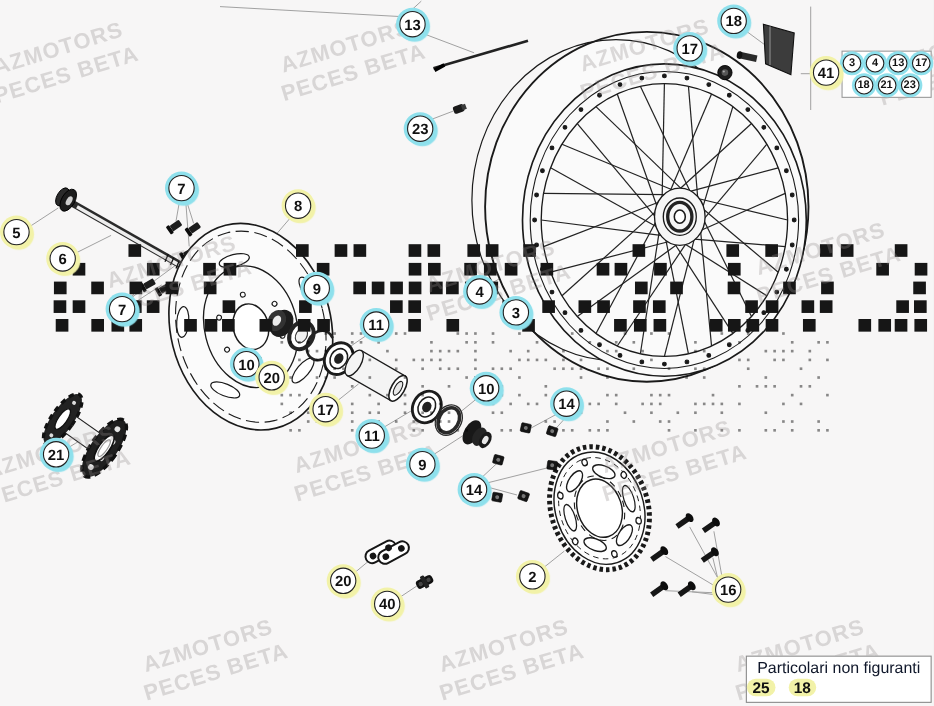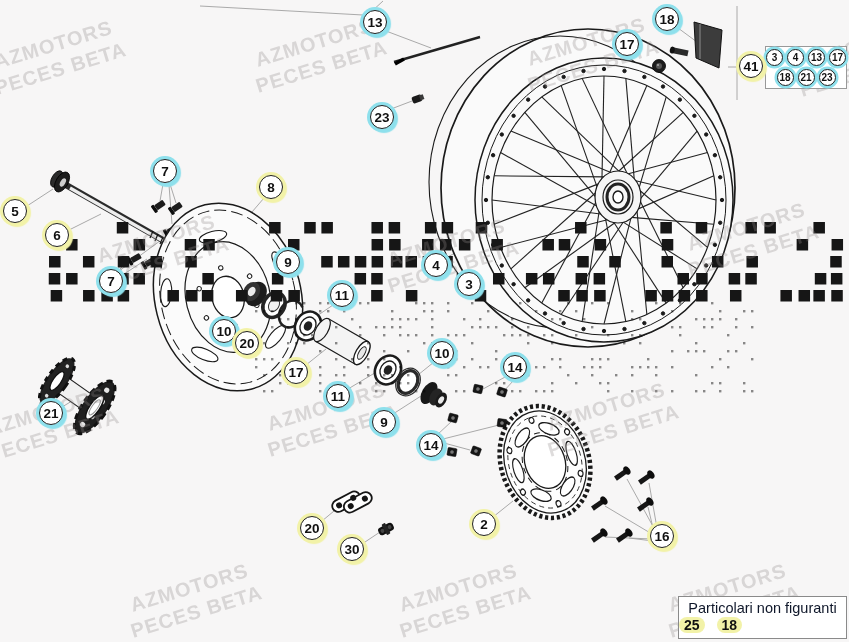--- a/index.html
+++ b/index.html
@@ -862,21 +862,21 @@
 <div class="co cy" style="left:430px;top:341px">10</div>
 <div class="co cy" style="left:503px;top:355px">14</div>
 <div class="co ye" style="left:284px;top:360px">17</div>
 <div class="co cy" style="left:326px;top:384px">11</div>
 <div class="co cy" style="left:39px;top:401px">21</div>
 <div class="co cy" style="left:372px;top:410px">9</div>
 <div class="co cy" style="left:419px;top:433px">14</div>
 <div class="co ye" style="left:472px;top:512px">2</div>
 <div class="co ye" style="left:300px;top:516px">20</div>
 <div class="co ye" style="left:650px;top:524px">16</div>
-<div class="co ye" style="left:340px;top:537px">30</div>
+<div class="co ye" style="left:340px;top:537px">40</div>
 
 <div class="legend">
   <div class="row">
     <span class="lc">3</span>
     <span class="lc">4</span>
     <span class="lc">13</span>
     <span class="lc">17</span>
   </div>
   <div class="row">
     <span class="lc">18</span>

